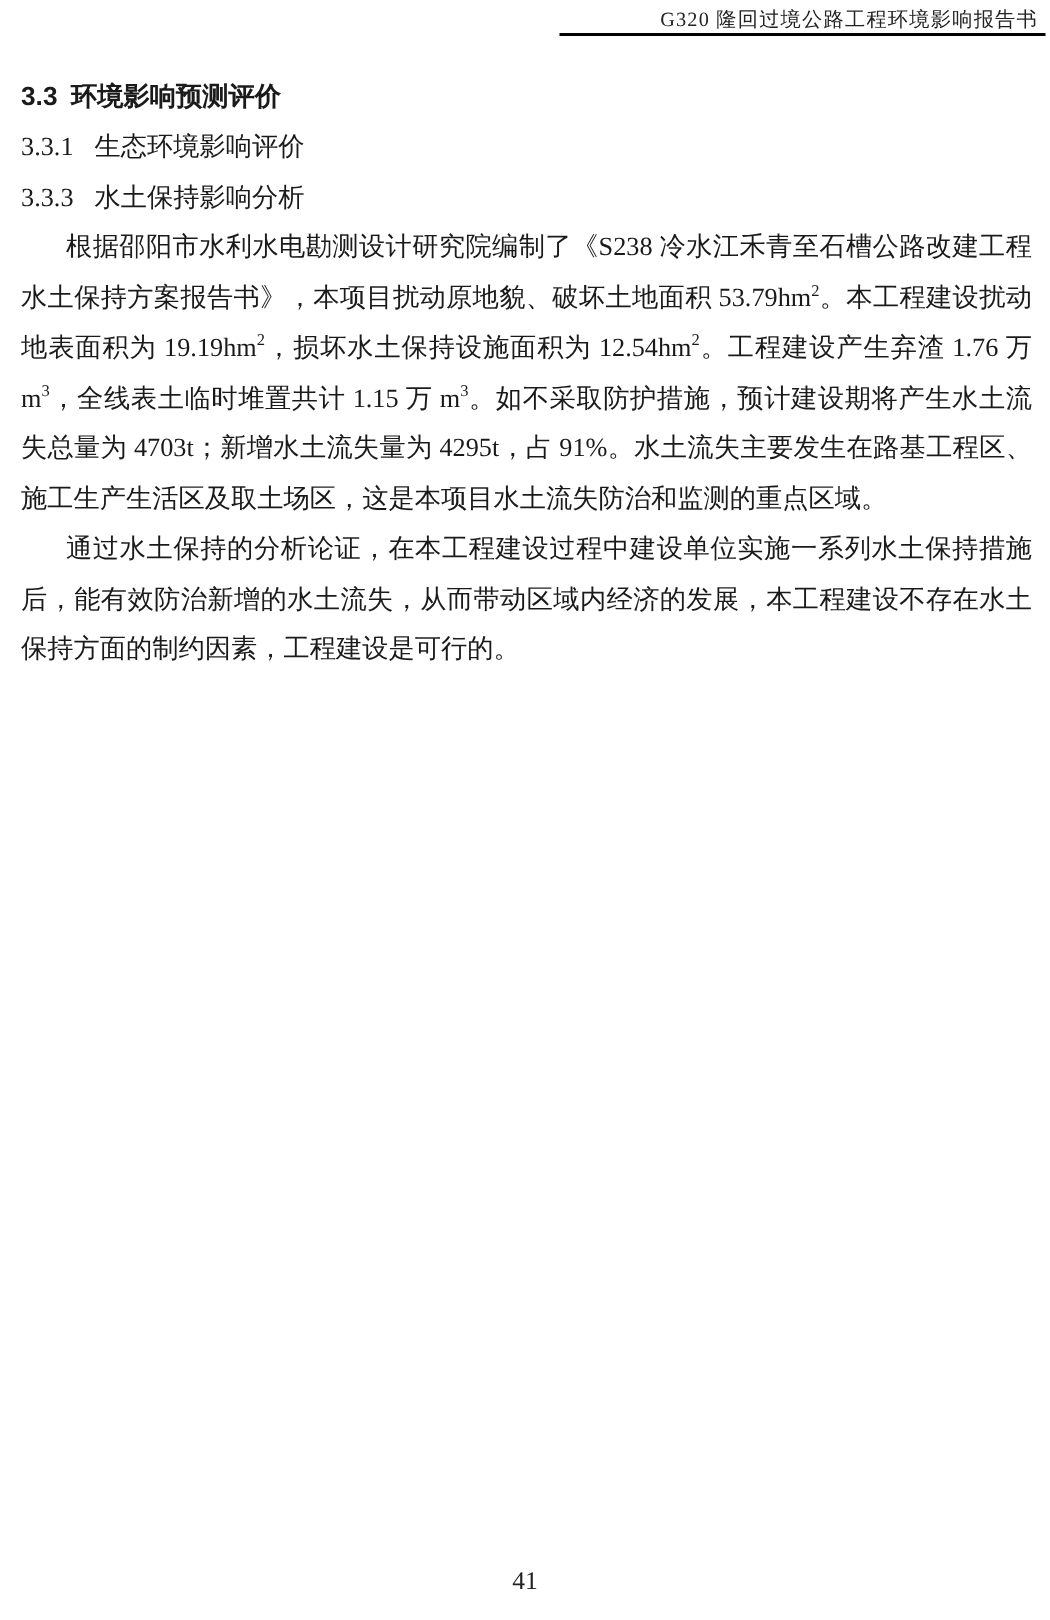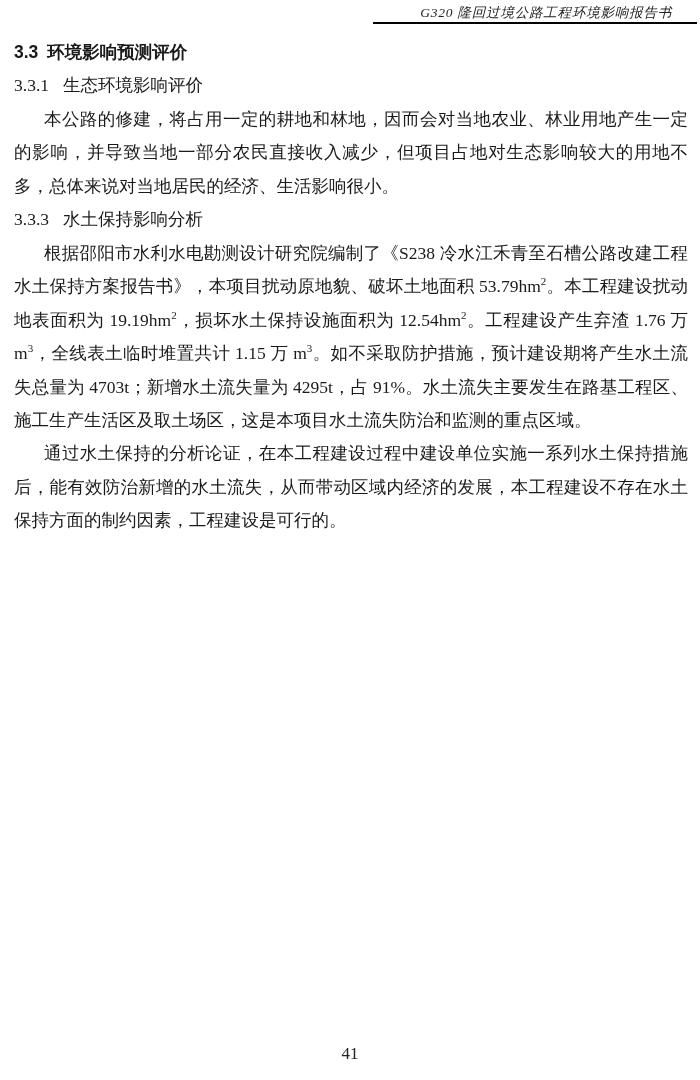--- a/index.html
+++ b/index.html
@@ -13,39 +13,38 @@
     height: 1080px;
     background: #ffffff;
     color: #1a1a1a;
     font-family: "Liberation Serif", "DejaVu Serif", serif;
     overflow: hidden;
   }
   
   .header-title {
     position: absolute;
     top: 4px;
-    right: 28px;
+    right: 8px;
     font-size: 13.5px;
     letter-spacing: 0.8px;
     color: #222;
     white-space: nowrap;
-    font-style: italic;
   }
   .header-rule {
     position: absolute;
     top: 22px;
     right: 3px;
     width: 324px;
     height: 2px;
     background: #000;
   }
   
   .doc-body {
     position: absolute;
-    top: 36px;
+    top: 48px;
     left: 14px;
     width: 674px;
     font-size: 17.5px;
     line-height: 33.45px;
     text-align: justify;
   }
   .h1, .h2 {
     margin: 0;
     padding: 0;
     font-size: 17.5px;
@@ -90,21 +89,20 @@
   <div class="header-title">G320 隆回过境公路工程环境影响报告书</div>
   <div class="header-rule"></div>
 
   <div class="doc-body">
 
     <h1 class="h1"><span class="h-num">3.3</span><span class="h-title">环境影响预测评价</span></h1>
 
     <h2 class="h2"><span class="h-num">3.3.1</span><span class="h-title">生态环境影响评价</span></h2>
 
 
-    <p class="para">本公路的修建，将占用一定的耕地和林地，因而会对当地农业、林业用地产生一定的影响，并导致当地一部分农民直接收入减少，但项目占地对生态影响较大的用地不多，总体来说对当地居民的经济、生活影响很小。</p>
 
 
 
     <h2 class="h2"><span class="h-num">3.3.3</span><span class="h-title">水土保持影响分析</span></h2>
 
     <p class="para"><span>根据邵阳市水利水电勘测设计研究院编制了《S238 冷水江禾青至石槽公路改建工程水土保持方案报告书》，本项目扰动原地貌、破坏土地面积 53.79hm</span><sup>2</sup><span>。本工程建设扰动地表面积为 19.19hm</span><sup>2</sup><span>，损坏水土保持设施面积为 12.54hm</span><sup>2</sup><span>。工程建设产生弃渣 1.76 万 m</span><sup>3</sup><span>，全线表土临时堆置共计 1.15 万 m</span><sup>3</sup><span>。如不采取防护措施，预计建设期将产生水土流失总量为 4703t；新增水土流失量为 4295t，占 91%。水土流失主要发生在路基工程区、施工生产生活区及取土场区，这是本项目水土流失防治和监测的重点区域。</span></p>
 
     <p class="para">通过水土保持的分析论证，在本工程建设过程中建设单位实施一系列水土保持措施后，能有效防治新增的水土流失，从而带动区域内经济的发展，本工程建设不存在水土保持方面的制约因素，工程建设是可行的。</p>
 
   </div>

